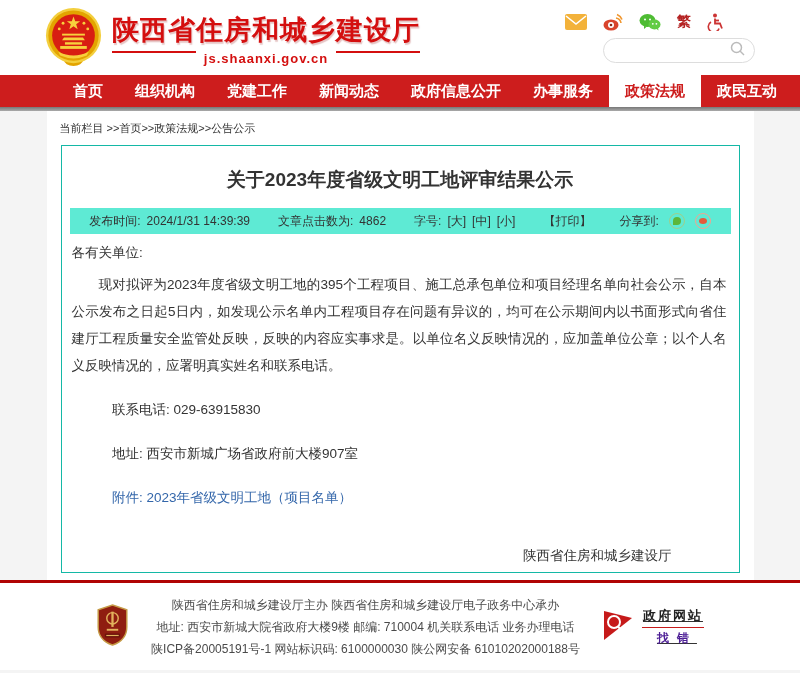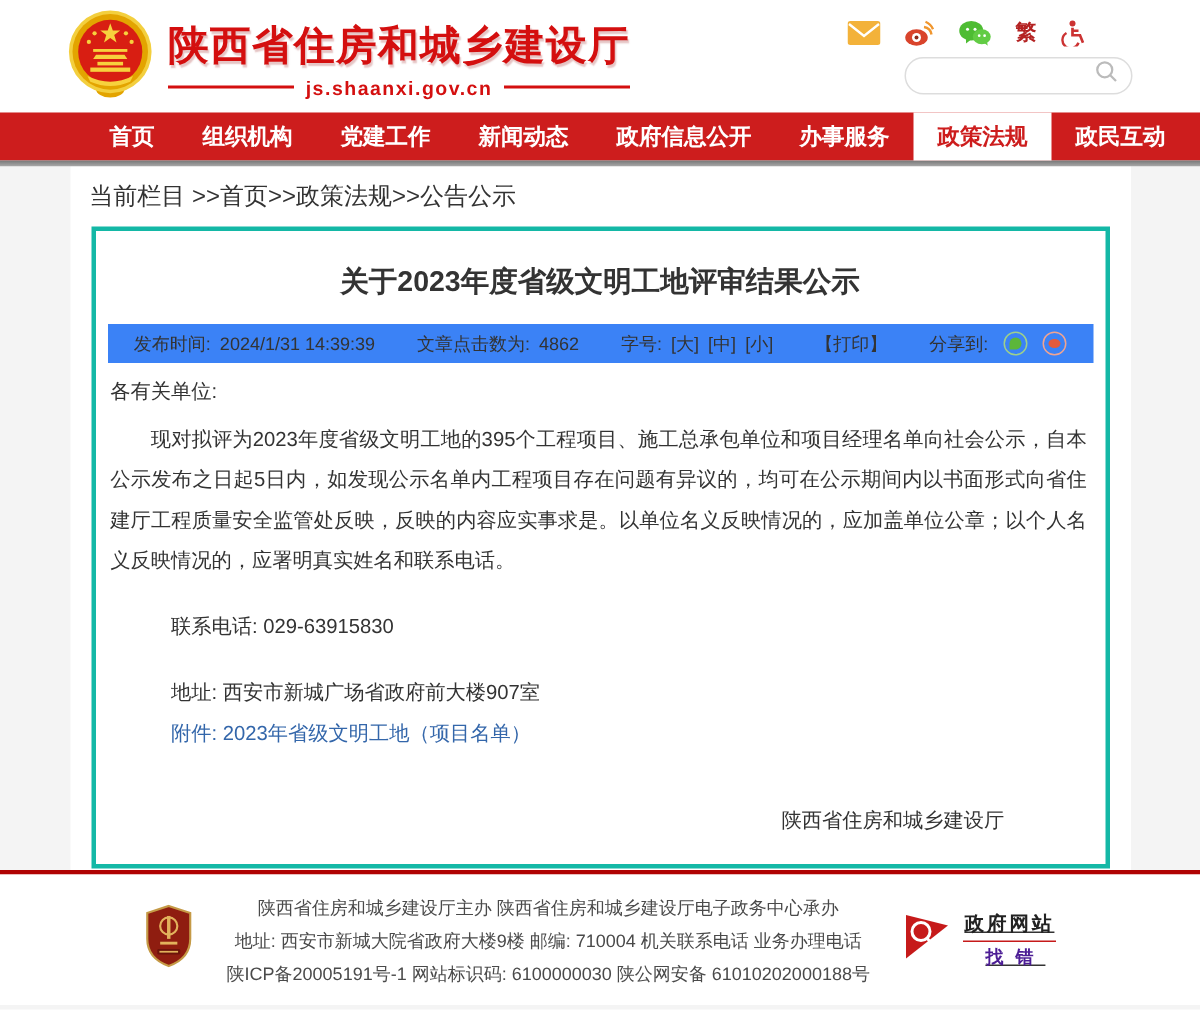--- a/index.html
+++ b/index.html
@@ -6,21 +6,21 @@
   html,body { width:800px; height:673px; overflow:hidden; }
   body { background:#f4f4f4; font-family:"Liberation Sans","DejaVu Sans",sans-serif; color:#333; }
 
   
   .site-header { height:75px; background:#fff; }
   .header-inner { width:710px; margin:0 auto; height:100%; display:flex; justify-content:space-between; align-items:center; }
   .brand { display:flex; align-items:center; gap:10px; padding-top:2px; }
   .brand-text { display:flex; flex-direction:column; }
   .site-title { font-size:27px; font-weight:bold; color:#d40f0f; letter-spacing:1px;
                 text-shadow:1px 2px 1px rgba(150,20,20,.25); white-space:nowrap; }
-  .domain-row { display:flex; align-items:center; gap:8px; margin-top:3px; }
+  .domain-row { display:flex; align-items:flex-start; gap:8px; margin-top:3px; }
   .domain-row .rule { flex:1; height:2px; background:#d40f0f; }
   .domain-text { color:#d40f0f; font-weight:bold; font-size:13px; letter-spacing:1px; }
 
   .header-right { display:flex; flex-direction:column; align-items:flex-end; gap:7px; }
   .icon-row { display:flex; align-items:center; gap:16px; margin-right:32px; }
   .icon-row .tool { cursor:pointer; display:flex; align-items:center; }
   .trad-char { color:#b42222; font-weight:bold; font-size:14px; }
   .search-box { width:152px; height:25px; border:1px solid #ddd; border-radius:13px;
                 display:flex; align-items:center; padding:0 9px; background:#fff; }
   .search-box input { border:none; outline:none; flex:1; min-width:0; font-size:12px; font-family:inherit; }
@@ -28,39 +28,39 @@
   
   .main-nav { height:32px; background:#cd1d1d; }
   .nav-inner { width:710px; margin:0 auto; height:100%; display:flex; justify-content:space-between; padding:0 12px; }
   .nav-item { display:flex; align-items:center; padding:0 16px; color:#fff; font-size:15px; font-weight:bold; cursor:pointer; white-space:nowrap; }
   .nav-item.active { background:#fff; color:#cd1d1d; }
   .nav-shadow { height:4px; background:linear-gradient(#777, #aaa); }
 
   
   .main-area { height:469px; background:#f4f4f4; overflow:hidden; }
   .column { width:707px; height:100%; margin:0 auto; background:#fff; }
-  .breadcrumb { padding:10px 0 9px 13px; font-size:16px; color:#333; }
+  .breadcrumb { padding:10px 0 9px 13px; font-size:11px; color:#333; }
   .breadcrumb a { color:#333; text-decoration:none; cursor:pointer; }
 
-  .article-box { margin:0 14px; height:428px; border:3px solid #14b8a6; overflow:hidden; }
+  .article-box { margin:0 14px; height:428px; border:1px solid #14b8a6; overflow:hidden; }
   .article-title { text-align:center; font-size:19px; font-weight:bold; color:#333; margin:21px 12px 15px; }
-  .meta-bar { margin:0 8px; background:#3b82f6; height:26px; display:flex; align-items:center; justify-content:center;
+  .meta-bar { margin:0 8px; background:#5eead4; height:26px; display:flex; align-items:center; justify-content:center;
               gap:6px; font-size:12px; color:#333; white-space:nowrap; }
   .meta-bar .gap { width:16px; }
   .meta-bar .clickable { cursor:pointer; }
   .share-icon { width:16px; height:16px; border-radius:50%; display:inline-block; margin-left:4px; cursor:pointer; position:relative; }
   .share-wechat { border:1px solid #9ed08b; }
   .share-wechat::after { content:""; position:absolute; left:3px; top:3px; width:8px; height:8px; border-radius:50% 50% 50% 0; background:#5cb63a; }
   .share-weibo { border:1px solid #f0a491; }
   .share-weibo::after { content:""; position:absolute; left:3px; top:4px; width:8px; height:6px; border-radius:50%; background:#e45b3c; }
 
   .article-body { padding:5px 12px 0 10px; font-size:13.5px; line-height:27px; color:#333; text-align:justify; }
   .para-main { text-indent:2em; margin-top:5px; }
   .contact-line { text-indent:3em; margin-top:17px; }
-  .attachment-line { text-indent:3em; color:#3366aa; }
+  .attachment-line { text-indent:3em; margin-top:17px; color:#3366aa; }
   .attachment-line a { color:#3366aa; text-decoration:none; cursor:pointer; }
   .signature { margin:32px 55px 0 auto; width:max-content; text-align:center; line-height:26px; font-size:13.5px; }
 
   
   .footer-divider { height:3px; background:#b00303; }
   .site-footer { height:87px; background:#fff; display:flex; align-items:center; justify-content:center; gap:22px; }
   .footer-text { font-size:12px; color:#4a4a4a; line-height:22px; text-align:center; }
   .error-badge { display:flex; align-items:center; gap:6px; cursor:pointer;text-decoration:underline; }
   .badge-text { display:flex; flex-direction:column; align-items:center; }
   .badge-line1 { font-size:13px; font-weight:bold; color:#222; letter-spacing:2px; }

